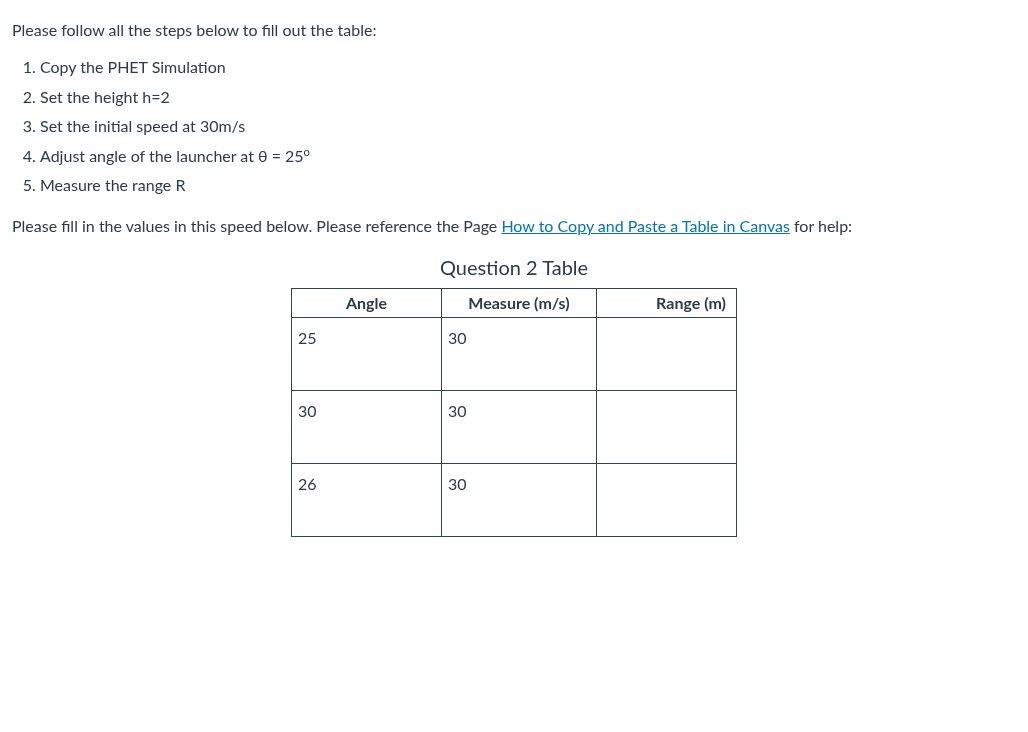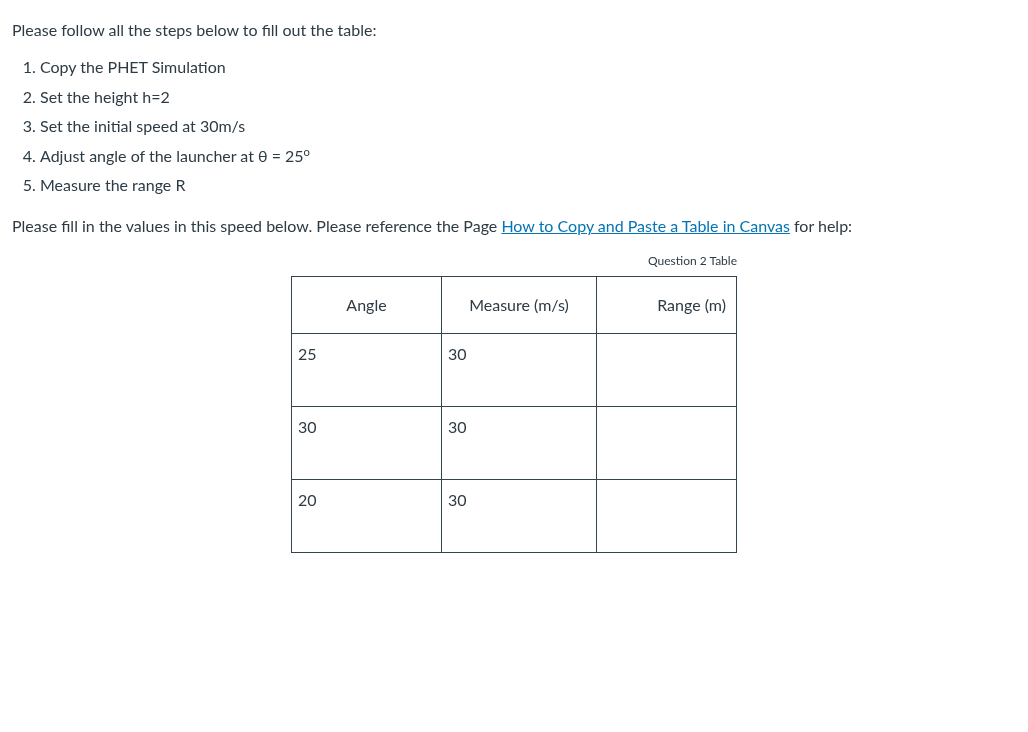--- a/index.html
+++ b/index.html
@@ -35,36 +35,37 @@
     }
     .table-wrap {
       display: flex;
       justify-content: center;
     }
     table {
       border-collapse: collapse;
       caption-side: top;
     }
     caption {
-      text-align: right;
+      text-align: center;
       padding-bottom: 6px;
-      font-size: 12px;
+      font-size: 20px;
       color: #2d3b45;
     }
     th, td {
       border: 1px solid #34444f;
       font-weight: 400;
       font-size: 16px;
       color: #2d3b45;
       vertical-align: top;
     }
     th {
       text-align: center;
-      padding: 16px 10px;
+      padding: 2px 10px;
       width: 150px;
+      font-weight: bold;
     }
     th.col-angle { width: 150px; }
     th.col-velocity { width: 155px; }
     th.col-range { width: 140px; text-align: right; }
     td {
       text-align: left;
       padding: 8px 6px 40px 6px;
       height: 65px;
     }
     sup {
@@ -105,19 +106,19 @@
         <td>25</td>
         <td>30</td>
         <td></td>
       </tr>
       <tr>
         <td>30</td>
         <td>30</td>
         <td></td>
       </tr>
       <tr>
-        <td>20</td>
+        <td>26</td>
         <td>30</td>
         <td></td>
       </tr>
     </tbody>
   </table>
 </div>
 
 </body></html>

